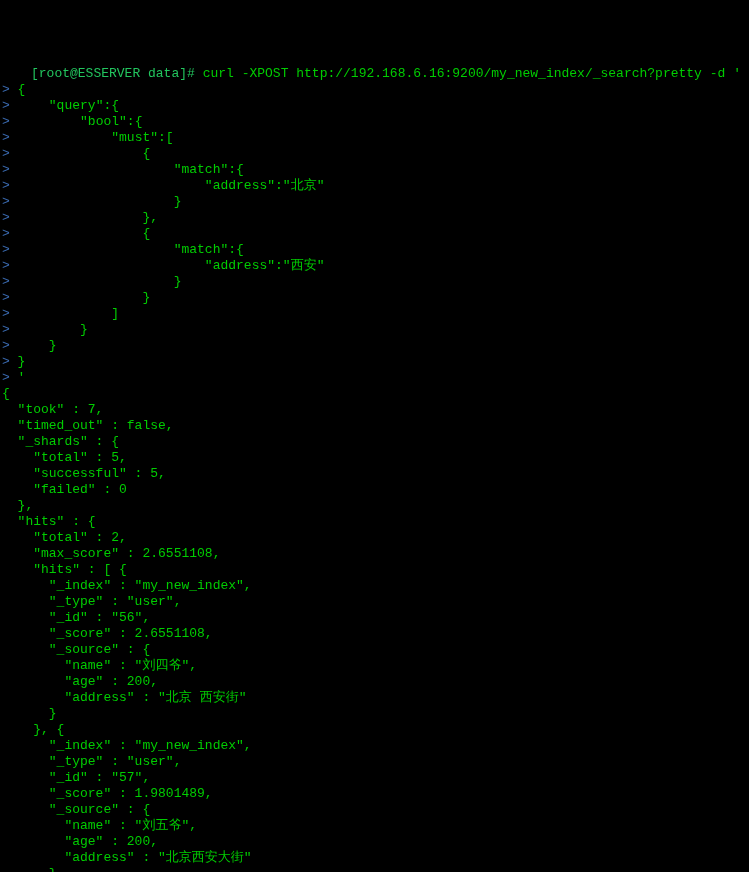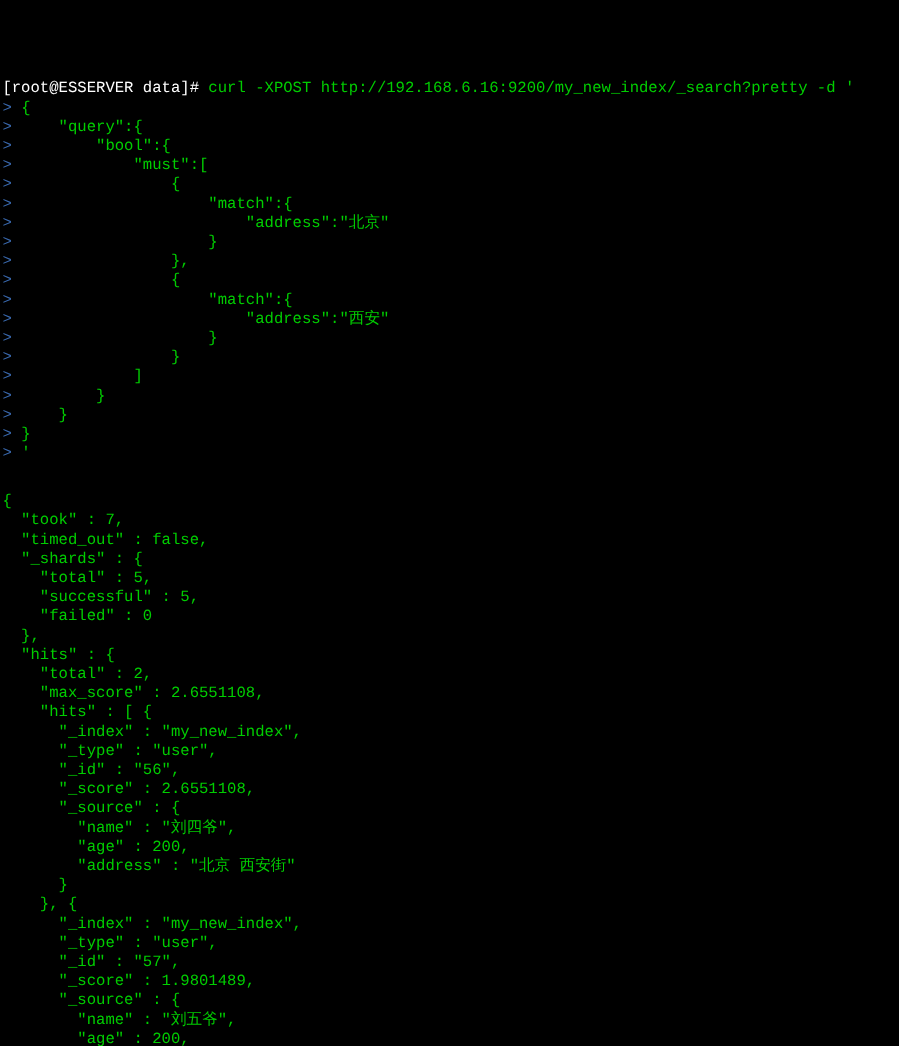--- a/index.html
+++ b/index.html
@@ -15,25 +15,25 @@
       padding: 0;
       width: 749px;
       height: 872px;
       overflow: hidden;
       white-space: pre;
     }
     .terminal {
       padding: 2px;
     }
     .yellow {
-      color: #ffffff;
+      color: #22c55e;
+      margin-left: 29px;
     }
     .green {
       color: #00cd00;
-      margin-top: 24px;
     }
     .blue {
       color: #3a6ab0;
     }
   </style>
 </head>
 <body>
 
 
 

